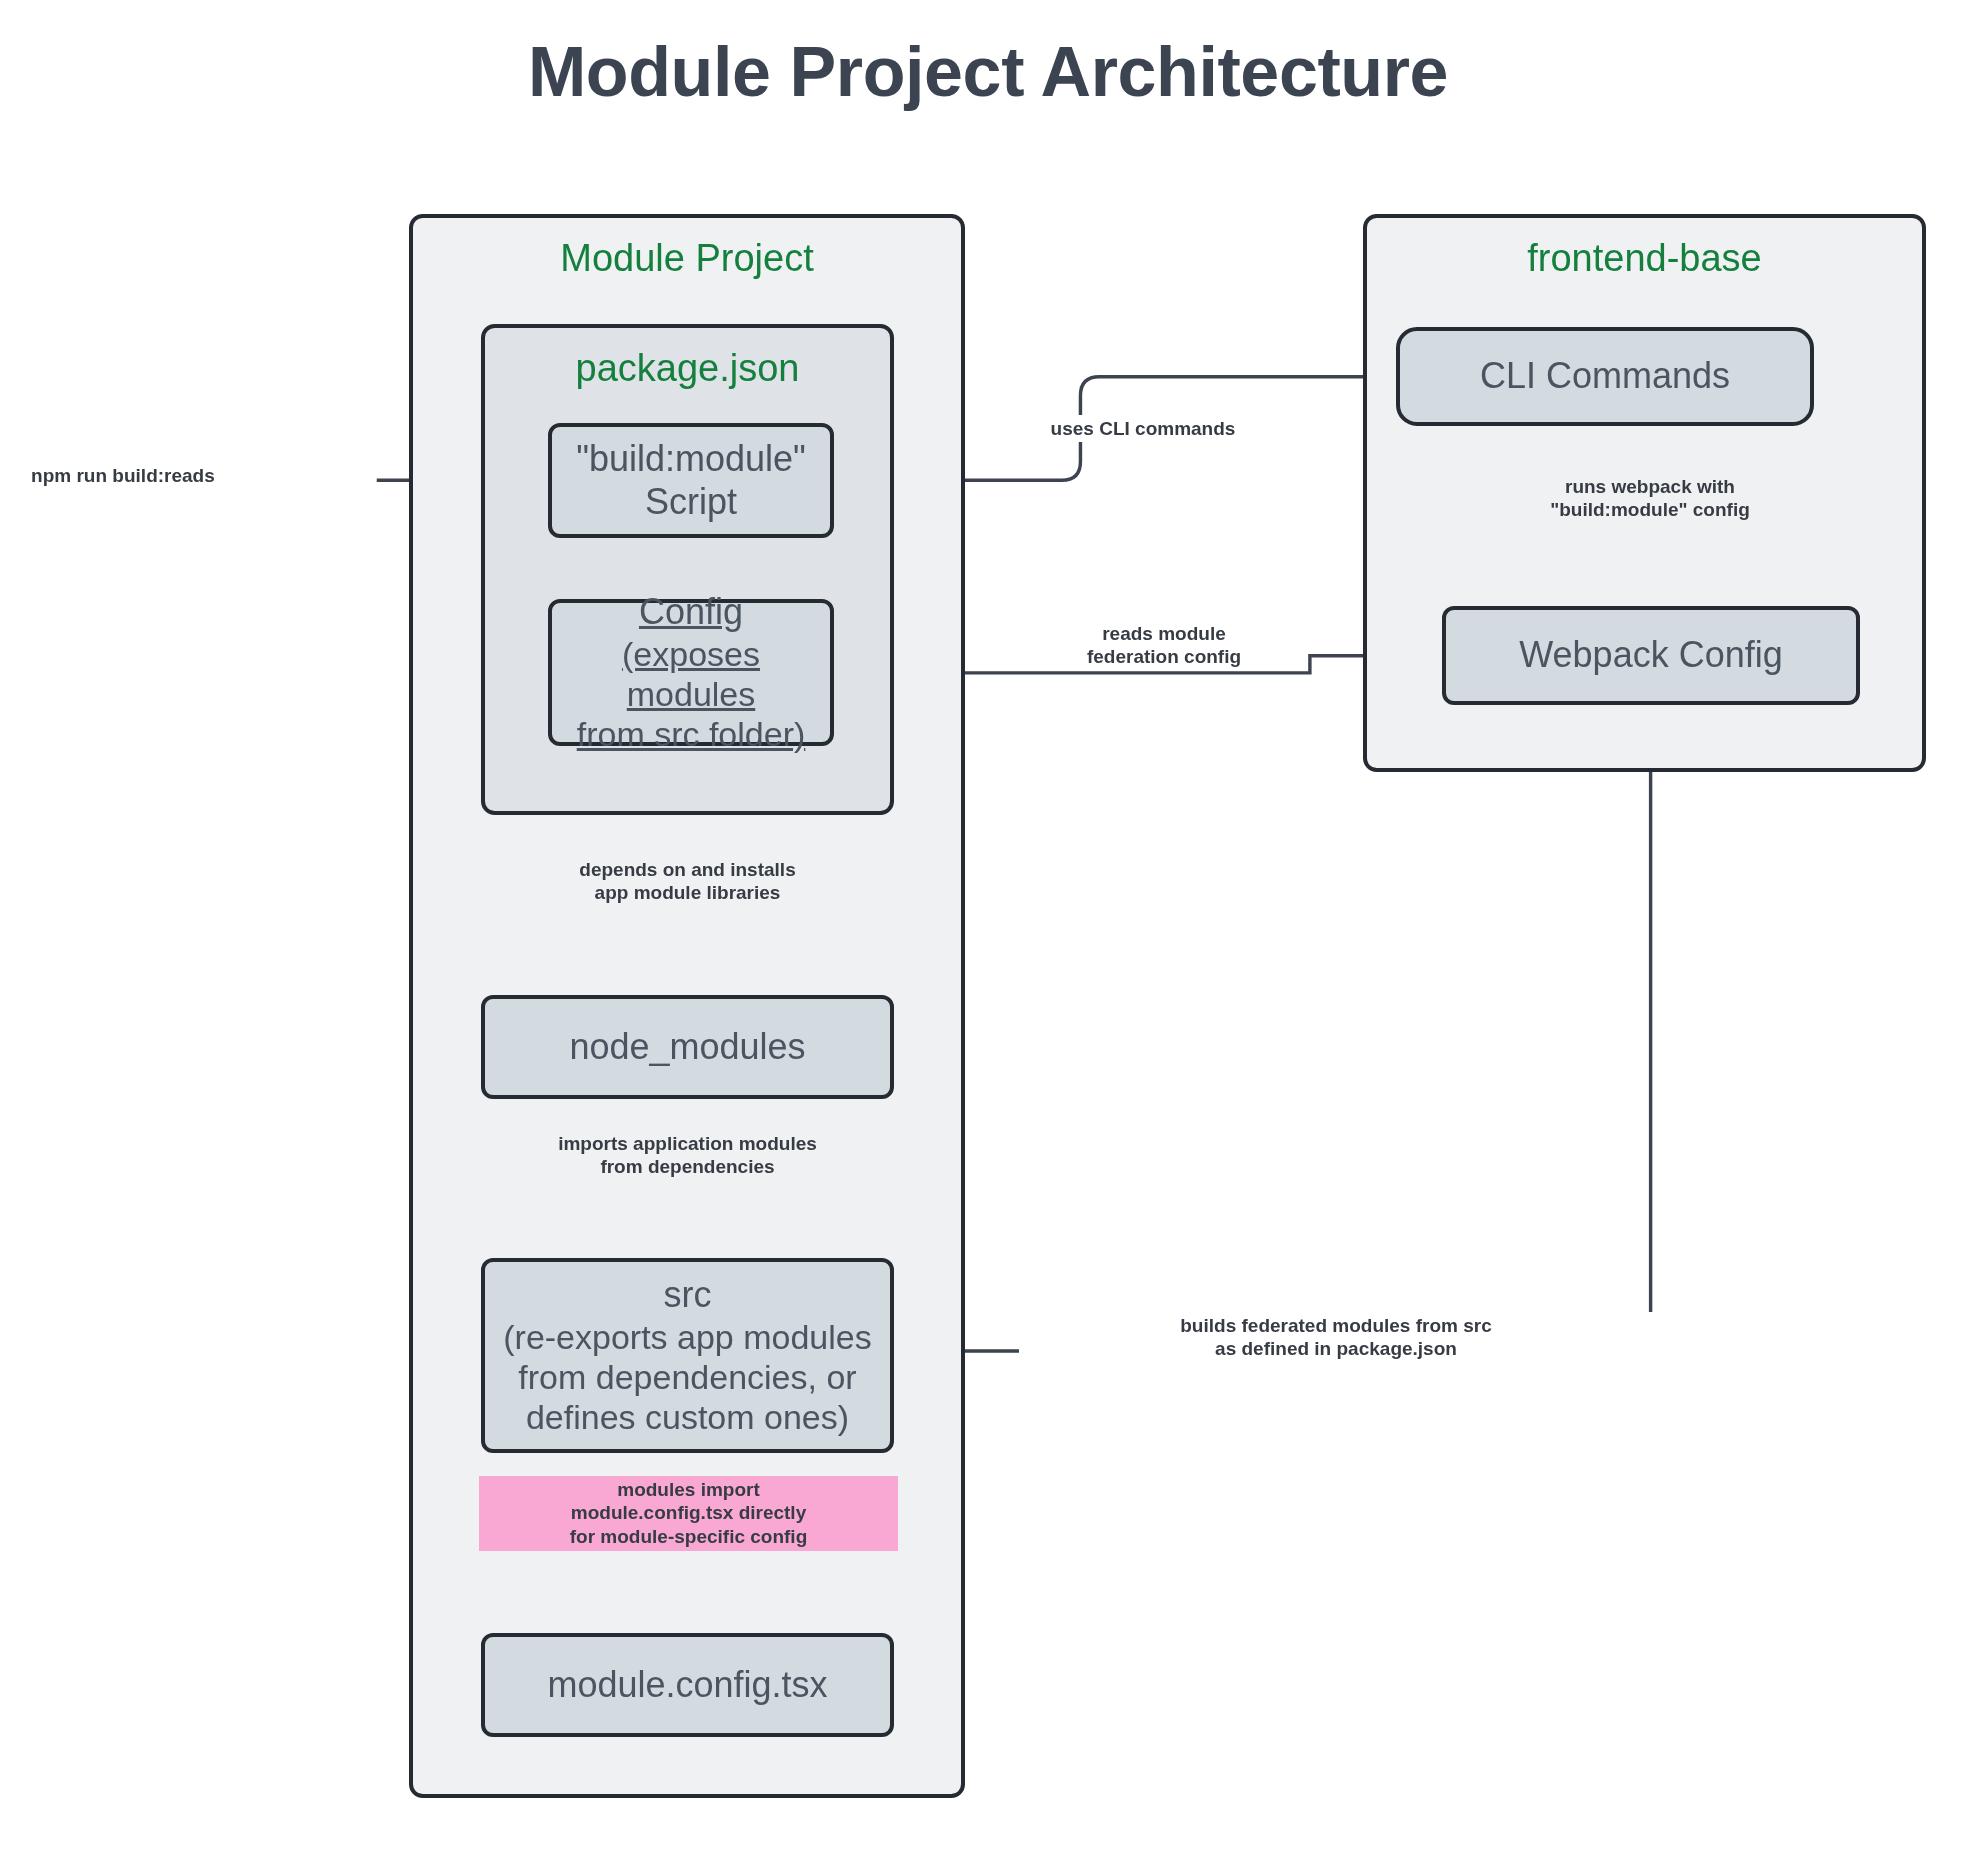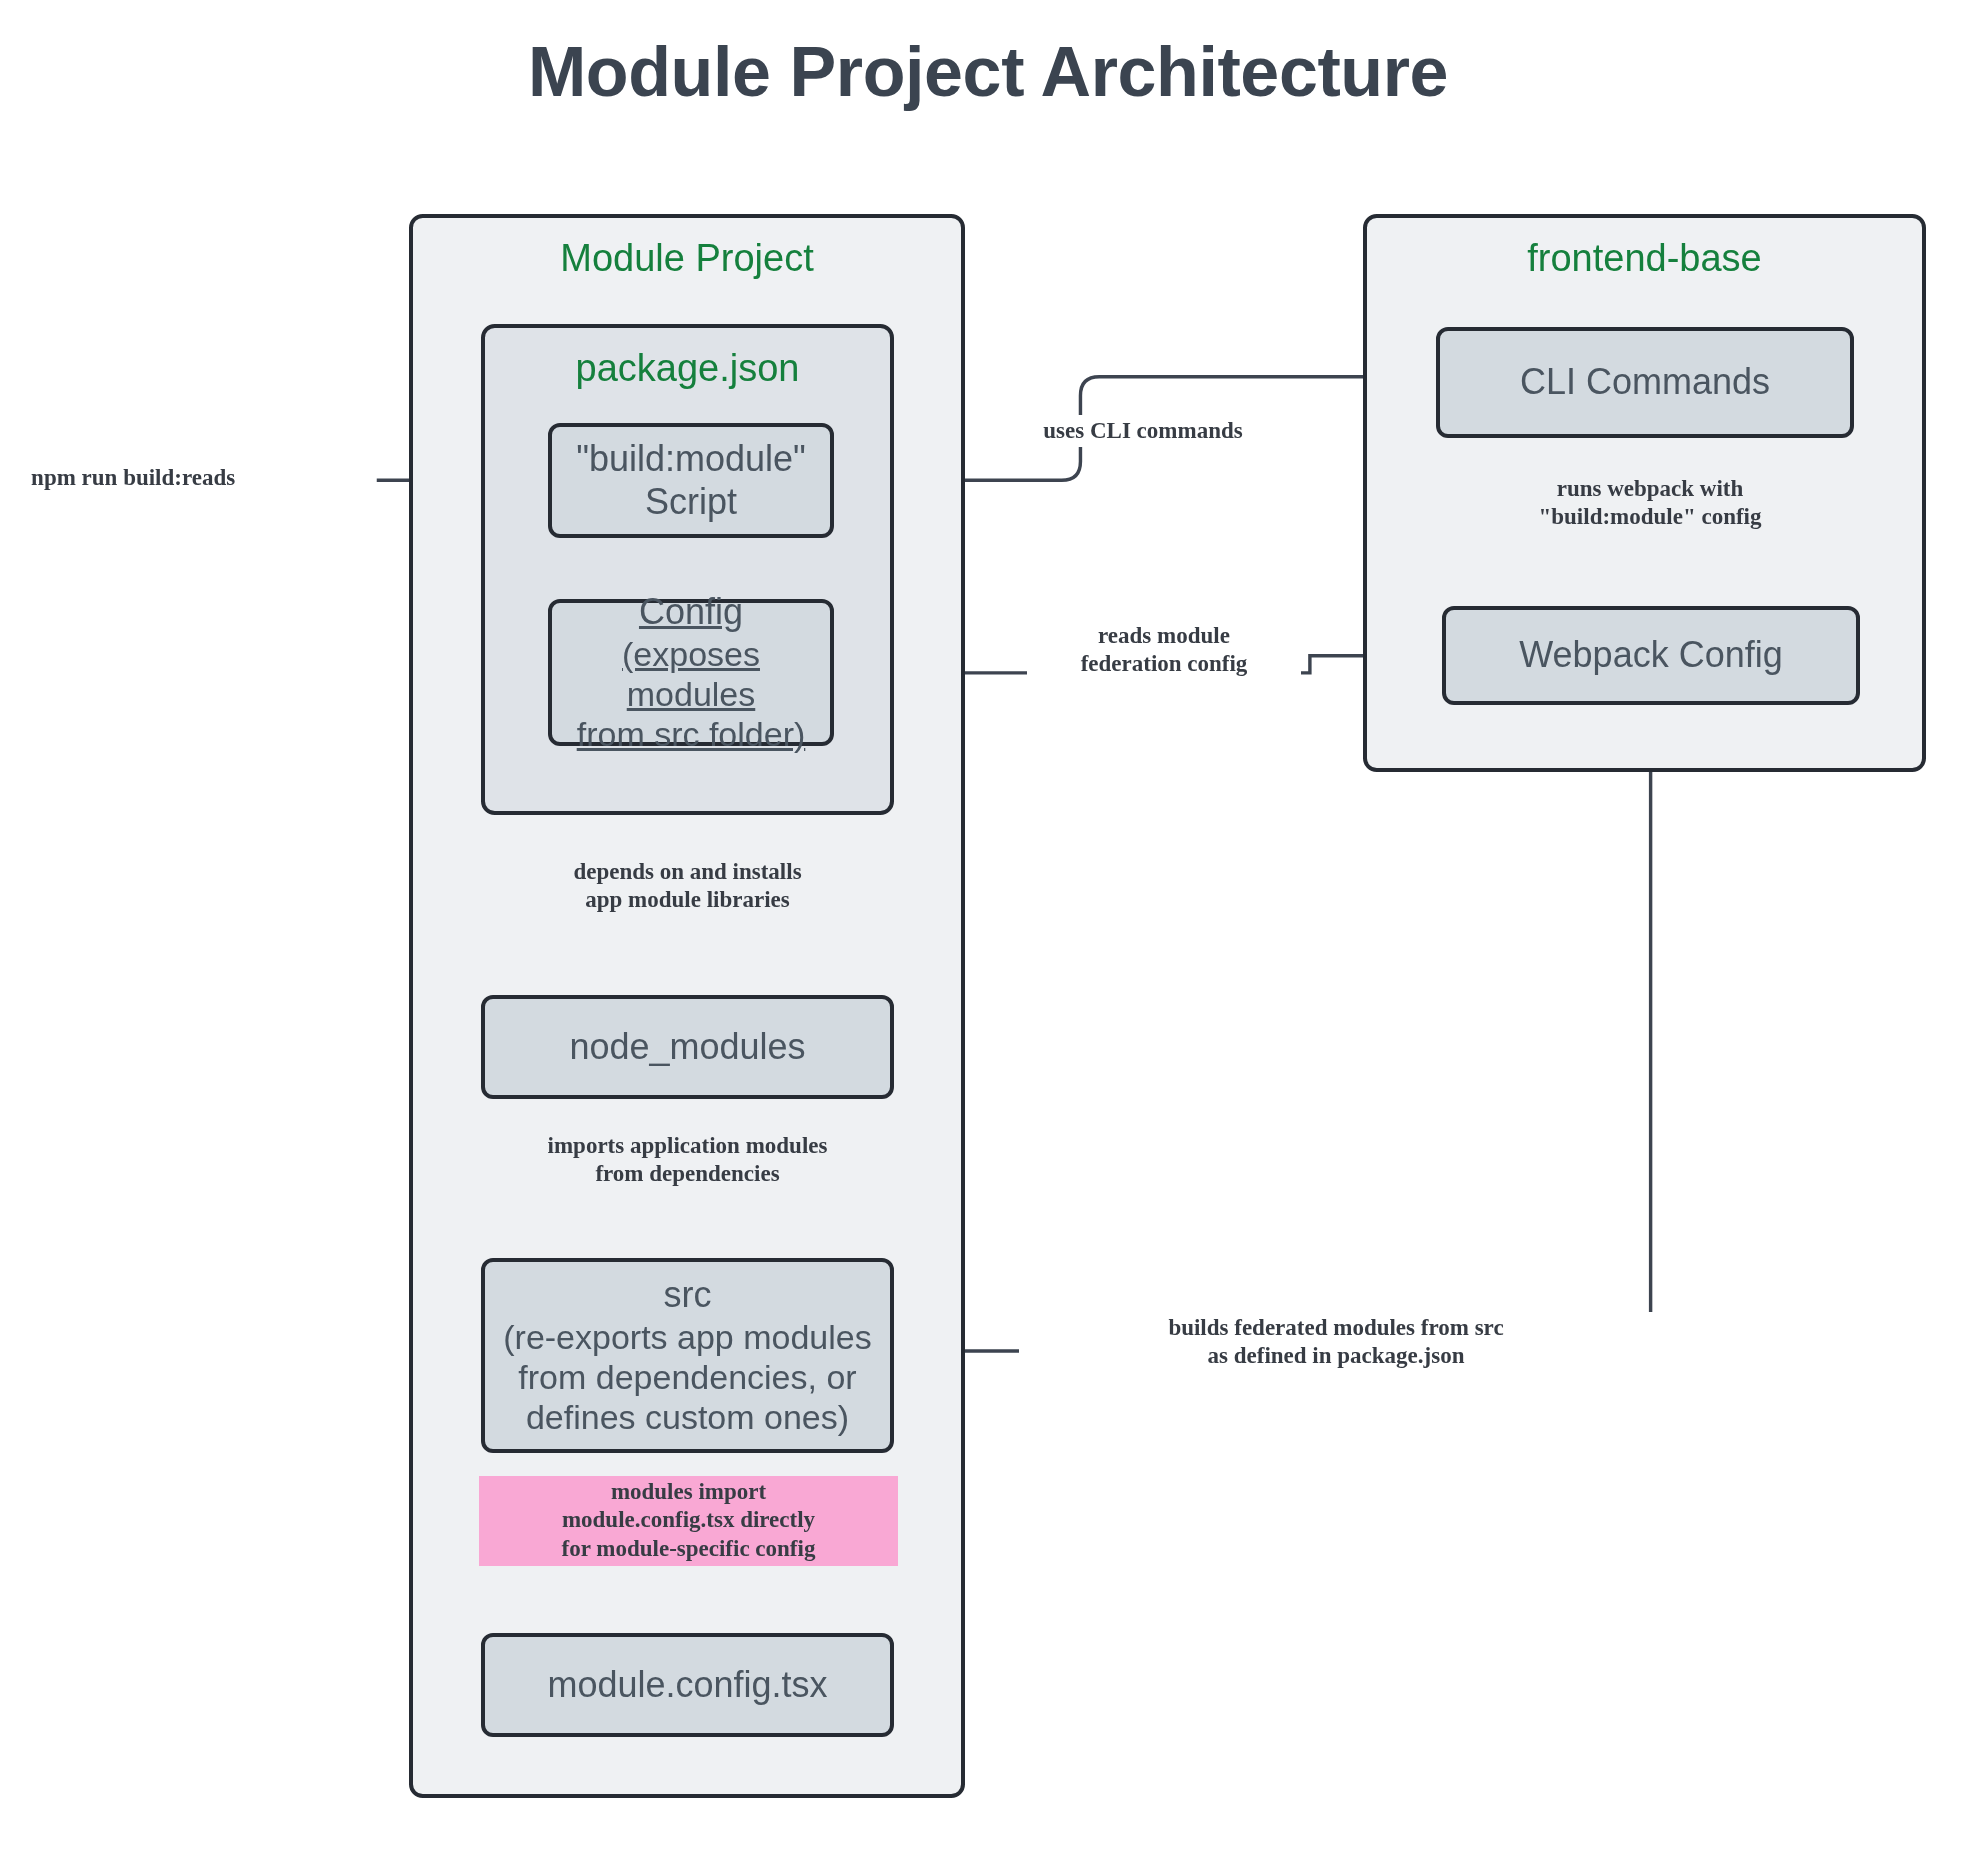--- a/index.html
+++ b/index.html
@@ -34,22 +34,22 @@
     background:#d3dae0;border:4.3px solid #262b33;border-radius:12px;
     display:flex;align-items:center;justify-content:center;text-align:center;
     color:#4a5560;font-size:36px;line-height:1.18;padding:5.1px 12px;
   }
   .node .nl{display:block;}
   .node .sub{display:block;font-size:34px;}
 
   
   .edge-label{
     position:absolute;box-sizing:border-box;text-align:center;
-    font-size:23px;font-weight:bold;color:#373c44;line-height:1.25;
-    background:#ffffff;padding:1.7px 5.1px;white-space:pre;font-family:Liberation Serif, serif;
+    font-size:19px;font-weight:bold;color:#373c44;line-height:1.25;
+    background:#ffffff;padding:1.7px 5.1px;white-space:pre;
   }
 </style>
 </head>
 <body>
 
 <div id="stage">
 
   <svg id="canvas" viewBox="0 0 2308 2182" xmlns="http://www.w3.org/2000/svg">
     <defs>
       <marker id="ah" markerWidth="12" markerHeight="12" refX="10" refY="5" orient="auto" markerUnits="strokeWidth">
@@ -109,21 +109,21 @@
   </div>
 
   <div class="node" style="left:481px;top:1633px;width:413px;height:104px;">
     <span class="nl">module.config.tsx</span>
   </div>
 
   <div class="cluster" style="left:1363px;top:214px;width:563px;height:558px;">
     <div class="cluster-label">frontend-base</div>
   </div>
 
-  <div class="node" style="left:1436px;top:327px;width:418px;height:111px;">
+  <div class="node" style="left:1396px;top:327px;width:418px;height:99px;border-radius:21px;">
     <span class="nl">CLI Commands</span>
   </div>
 
   <div class="node" style="left:1442px;top:606px;width:418px;height:99px;">
     <span class="nl">Webpack Config</span>
   </div>
 
   <div class="edge-label" style="left:26px;top:462px;width:334px;text-align:left;">npm run build:reads</div>
 
   <div class="edge-label" style="left:976px;top:415px;width:334px;">uses CLI commands</div>

